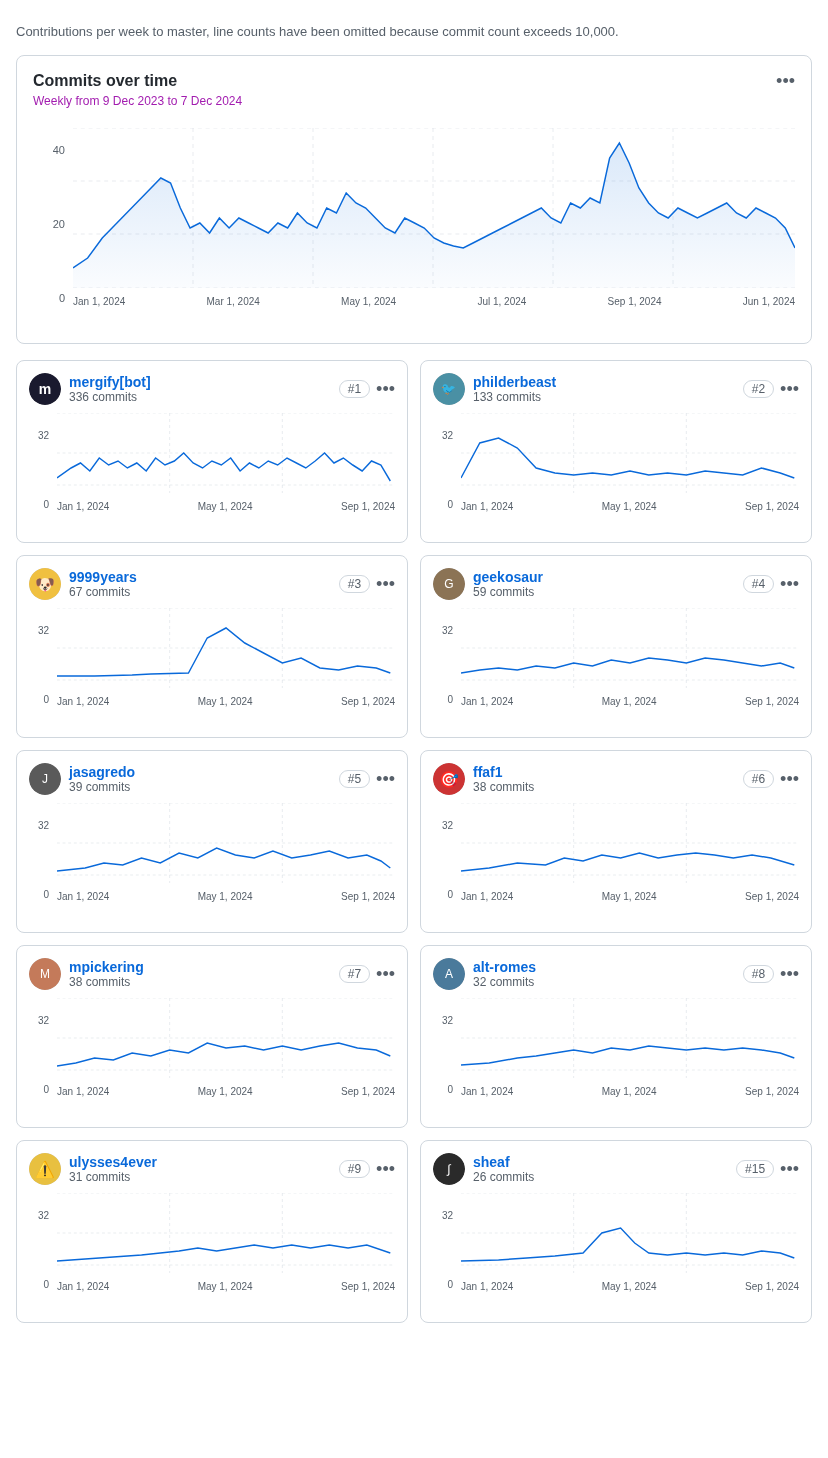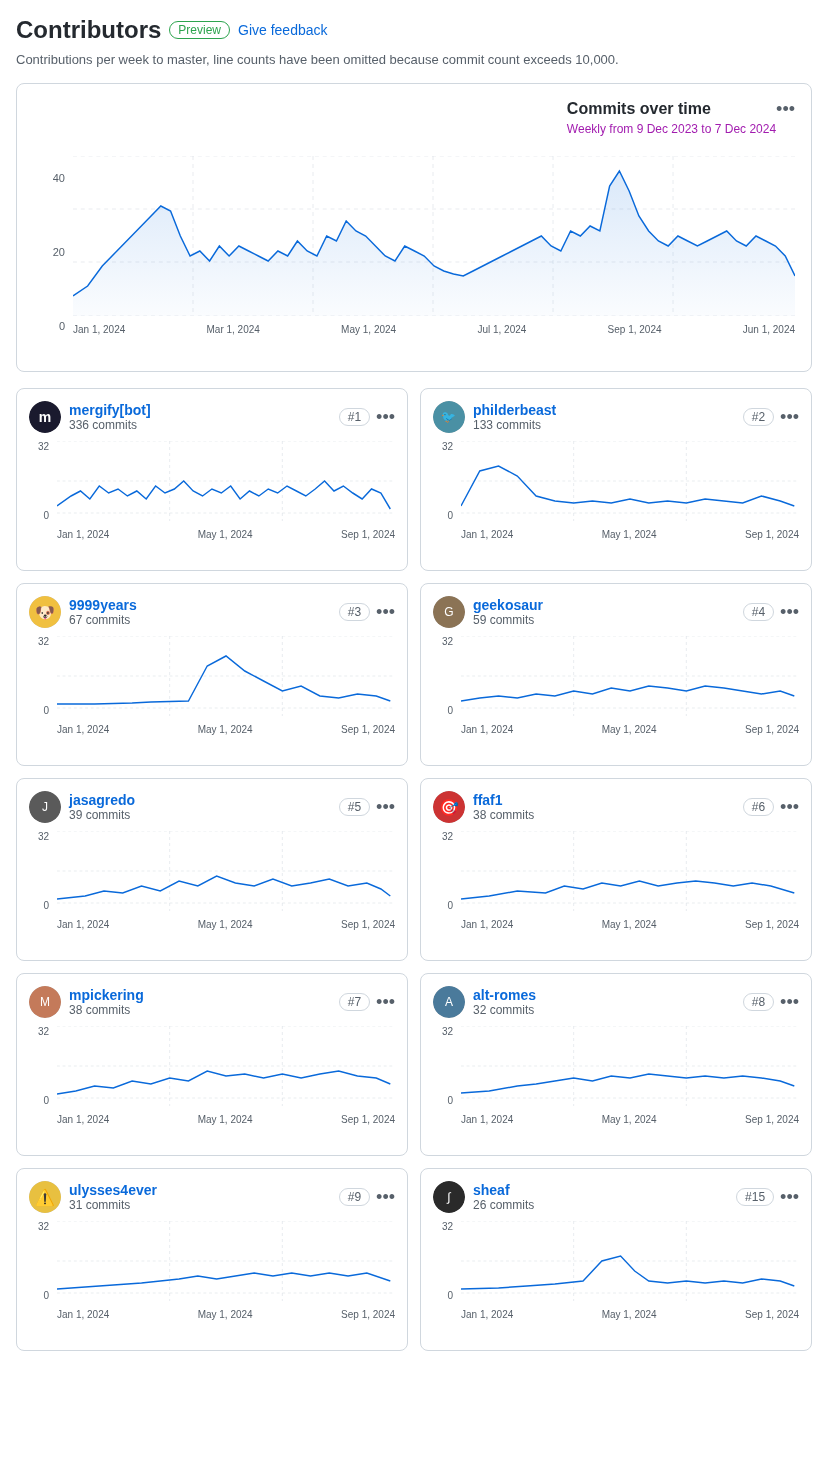--- a/index.html
+++ b/index.html
@@ -66,21 +66,21 @@
       font-weight: 600;
       margin-bottom: 4px;
     }
     .commits-card-subtitle {
       font-size: 12px;
       color: #a21caf;
       margin-bottom: 12px;
     }
     .card-header {
       display: flex;
-      justify-content: flex-end;
+      justify-content: space-between;
       align-items: flex-start;
     }
     .three-dots {
       color: #57606a;
       cursor: pointer;
       font-size: 18px;
       line-height: 1;
     }
     .contributor-grid {
       display: grid;
@@ -141,21 +141,21 @@
     }
     .chart-wrapper {
       position: relative;
       padding-left: 28px;
       padding-bottom: 18px;
       margin-top: 8px;
     }
     .y-axis-labels {
       position: absolute;
       left: 0;
-      top: 0;
+      top: 17px;
       height: 80px;
       display: flex;
       flex-direction: column;
       justify-content: space-between;
       align-items: flex-end;
       padding-right: 4px;
       font-size: 10px;
       color: #57606a;
       width: 24px;
     }
@@ -177,25 +177,20 @@
       padding-right: 4px;
       font-size: 11px;
       color: #57606a;
       width: 36px;
     }
   </style>
 </head>
 <body>
 
 <div class="page-header">
-  <div class="page-title-row">
-    <h1 class="page-title">Contributors</h1>
-    <span class="preview-badge">Preview</span>
-    <a class="give-feedback">Give feedback</a>
-  </div>
 </div>
 
 <p class="subtitle">Contributions per week to master, line counts have been omitted because commit count exceeds 10,000.</p>
 
 <div class="commits-card">
   <div class="card-header">
     <div>
       <div class="commits-card-title">Commits over time</div>
       <div class="commits-card-subtitle">Weekly from 9 Dec 2023 to 7 Dec 2024</div>
     </div>

